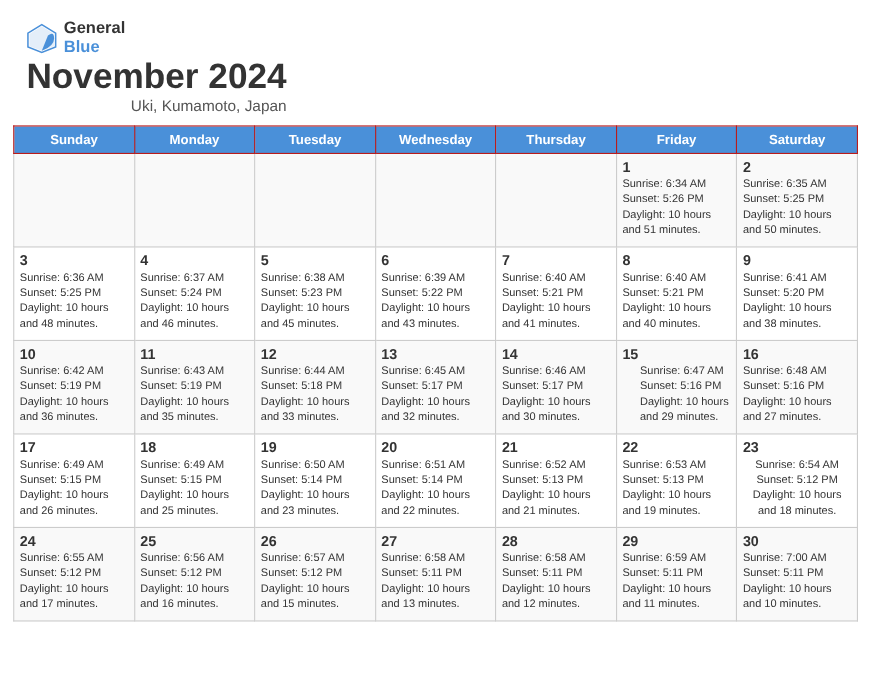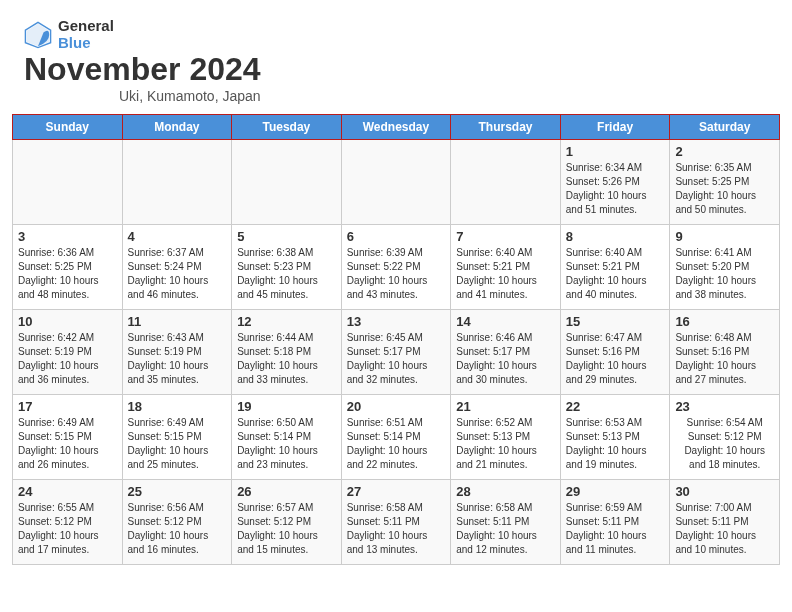--- a/index.html
+++ b/index.html
@@ -247,21 +247,21 @@
             </td>
             <td>
               <span class="day-num">14</span>
               <div class="day-info" style="white-space: pre-line;">Sunrise: 6:46 AM
 Sunset: 5:17 PM
 Daylight: 10 hours
 and 30 minutes.</div>
             </td>
             <td>
               <span class="day-num">15</span>
-              <div class="day-info" style="white-space: pre-line;">Sunrise: 6:47 AM
+              <div class="day-info" style="white-space: pre-line; margin-left: 16px;">Sunrise: 6:47 AM
 Sunset: 5:16 PM
 Daylight: 10 hours
 and 29 minutes.</div>
             </td>
             <td>
               <span class="day-num">16</span>
               <div class="day-info" style="white-space: pre-line;">Sunrise: 6:48 AM
 Sunset: 5:16 PM
 Daylight: 10 hours
 and 27 minutes.</div>

